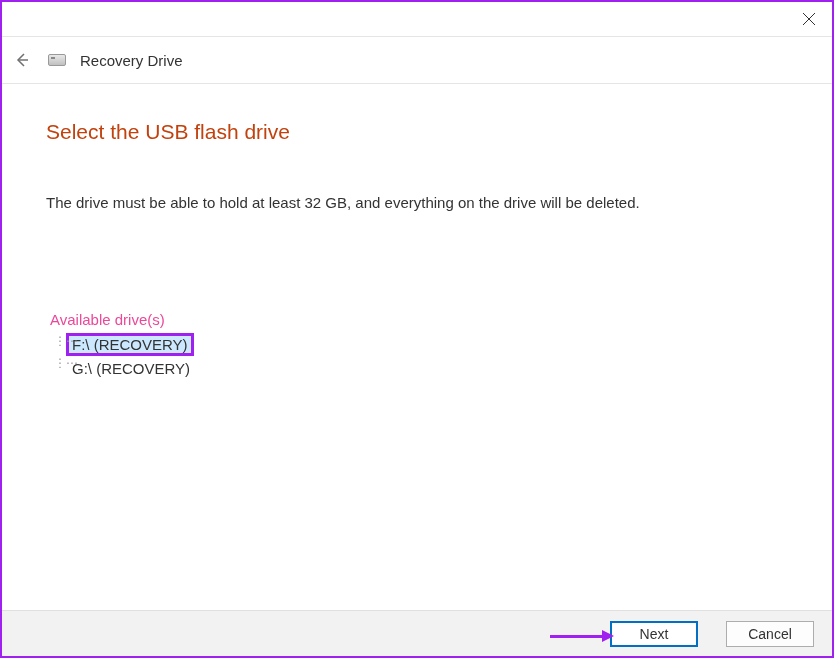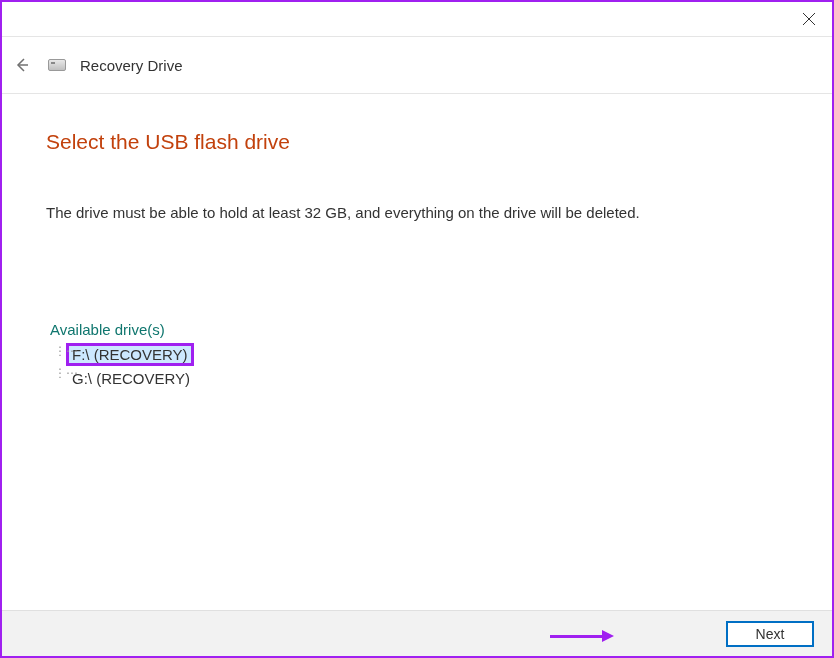--- a/index.html
+++ b/index.html
@@ -25,21 +25,21 @@
     .close-btn {
       width: 46px;
       height: 30px;
       display: flex;
       align-items: center;
       justify-content: center;
       cursor: pointer;
       font-size: 14px;
     }
     .header-bar {
-      height: 58px;
+      height: 48px;
       border-top: 1px solid #e5e5e5;
       border-bottom: 1px solid #e5e5e5;
       display: flex;
       align-items: center;
       padding-left: 8px;
       gap: 14px;
     }
     .back-arrow {
       width: 24px;
       height: 24px;
@@ -82,21 +82,21 @@
     .description {
       font-size: 15px;
       color: #333;
       margin-bottom: 100px;
     }
     .drives-section {
       margin-left: 4px;
     }
     .drives-label {
       font-size: 15px;
-      color: #0f766e;
+      color: #ec4899;
       margin-bottom: 4px;
     }
     .drive-item {
       display: flex;
       align-items: center;
       padding-left: 19px;
       height: 24px;
       position: relative;
     }
     .tree-line {
@@ -213,13 +213,14 @@
     </div>
   </div>
 </div>
 
 <div class="bottom-bar">
   <div class="arrow-annotation">
     <div class="arrow-line"></div>
     <div class="arrow-head"></div>
   </div>
   <button class="wiz-button primary">Next</button>
+  <button class="wiz-button">Cancel</button>
 </div>
 
 </body></html>

